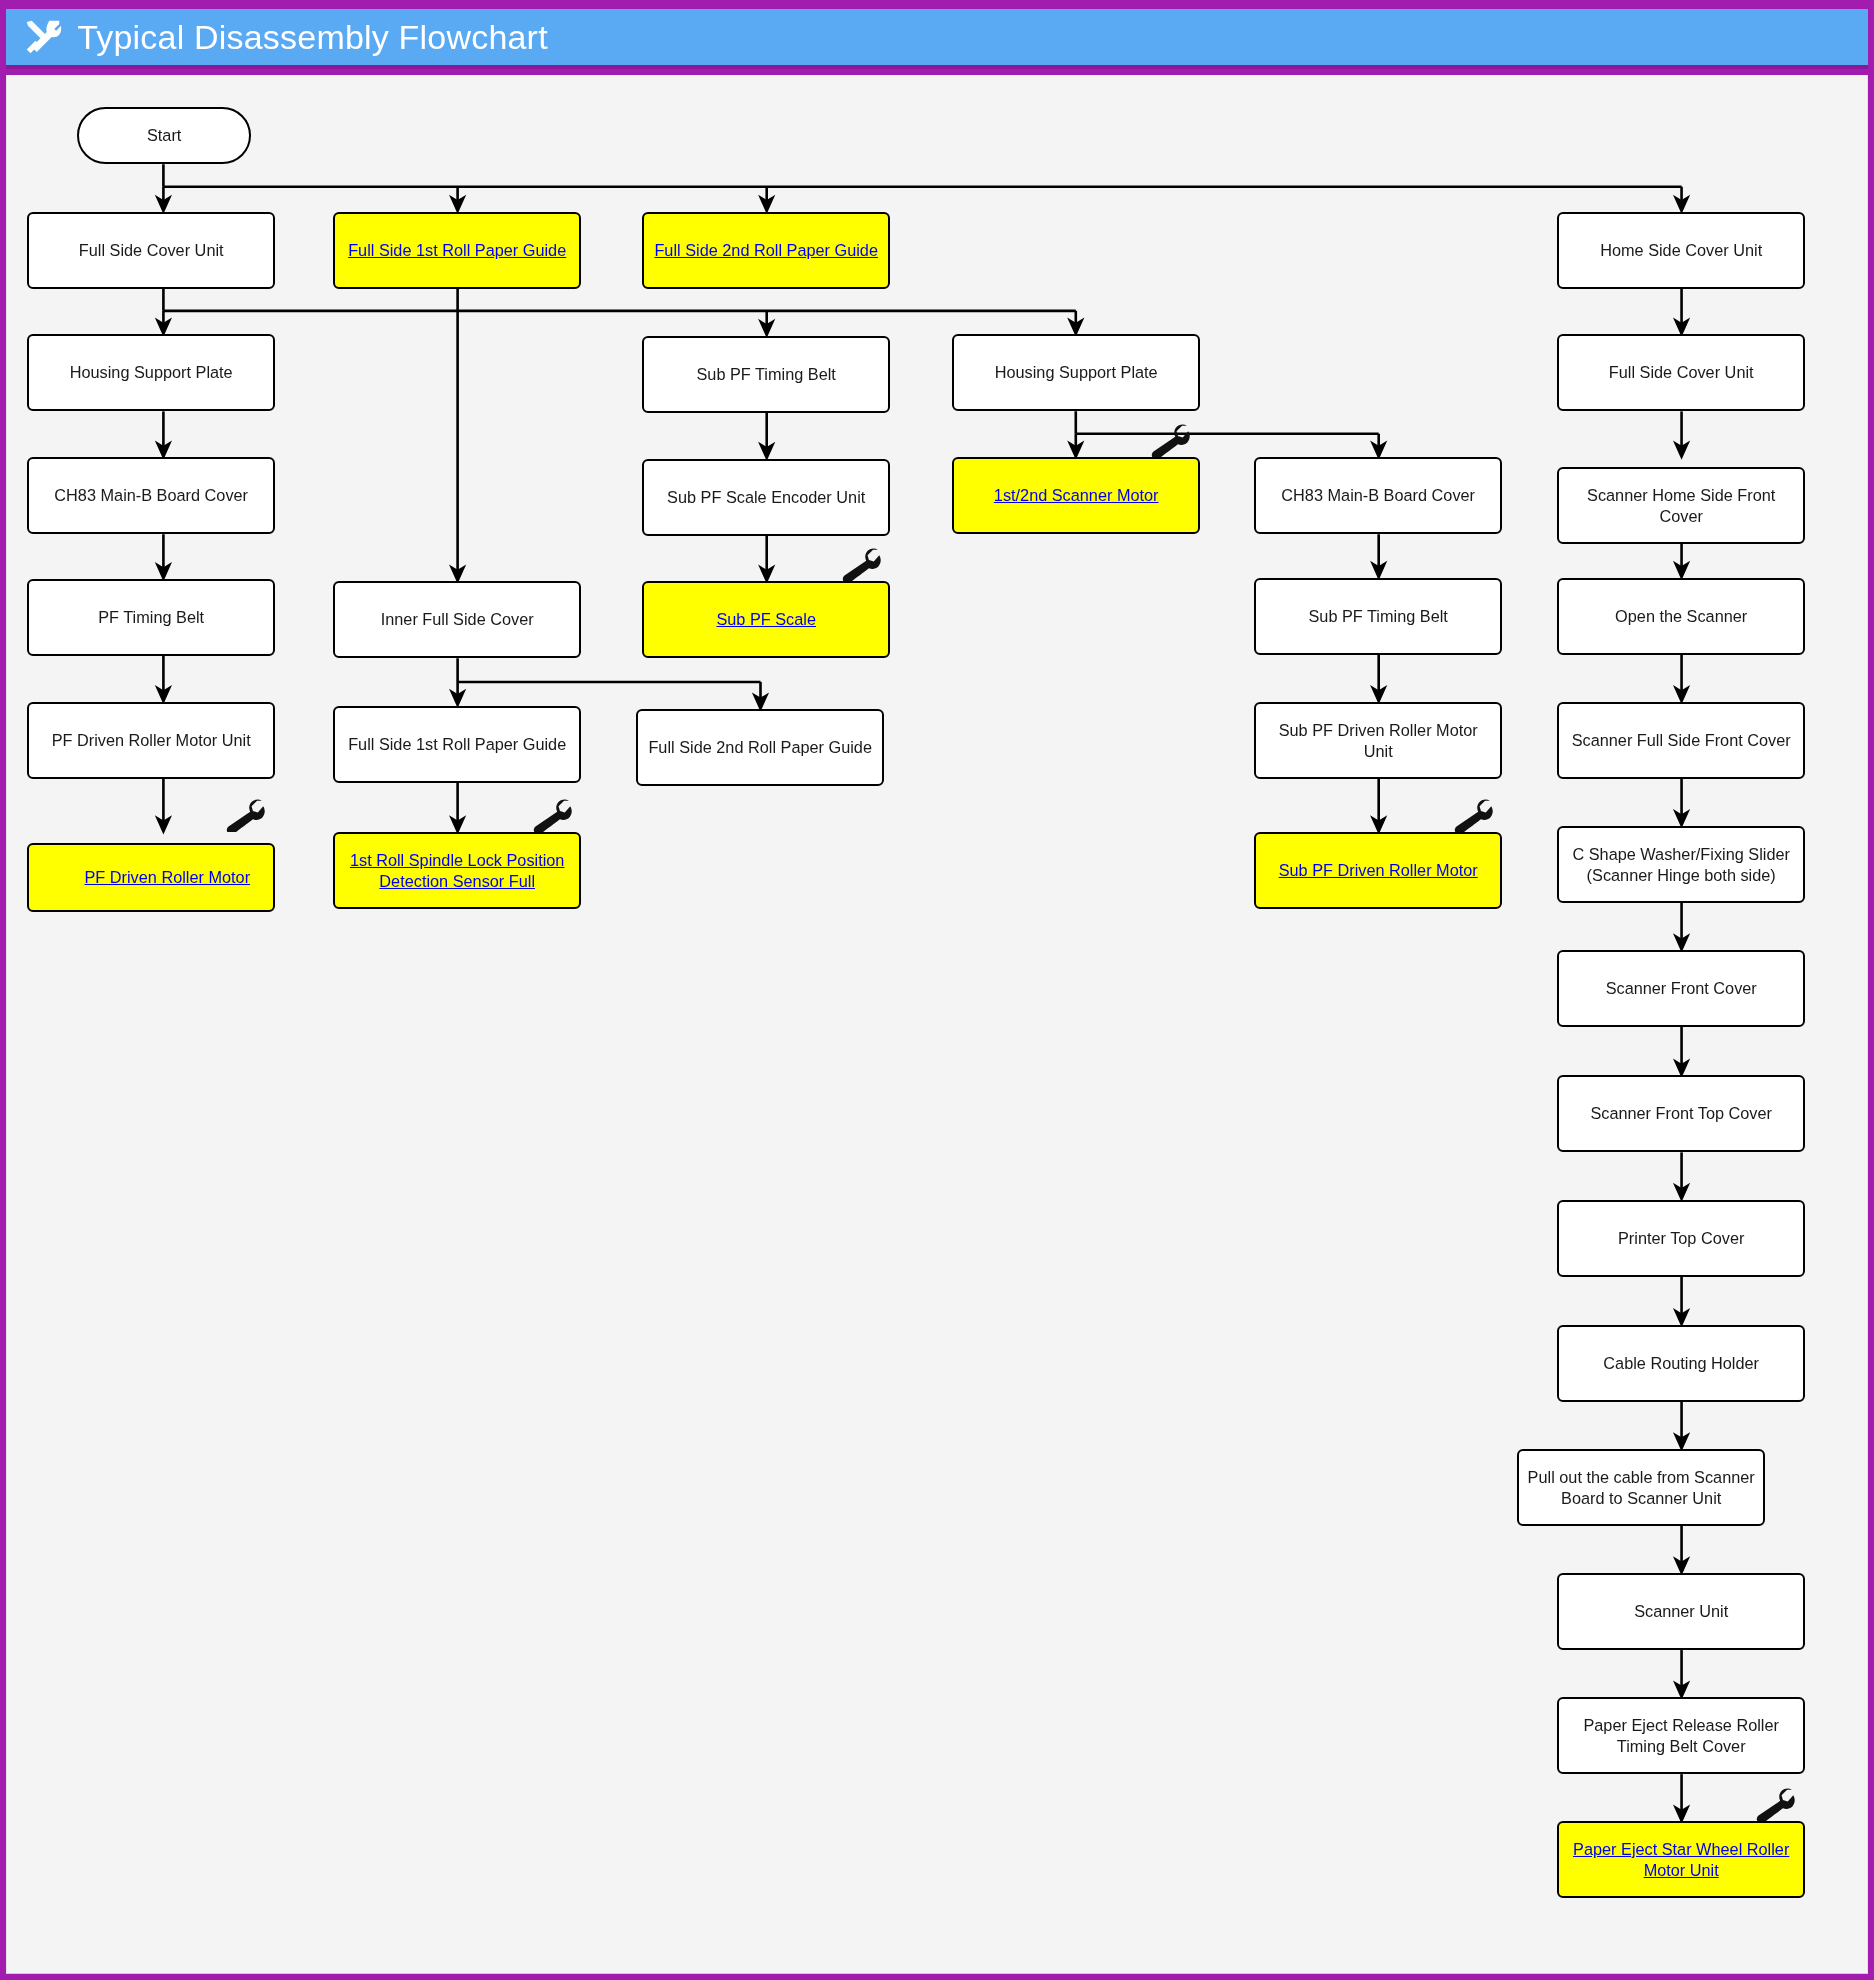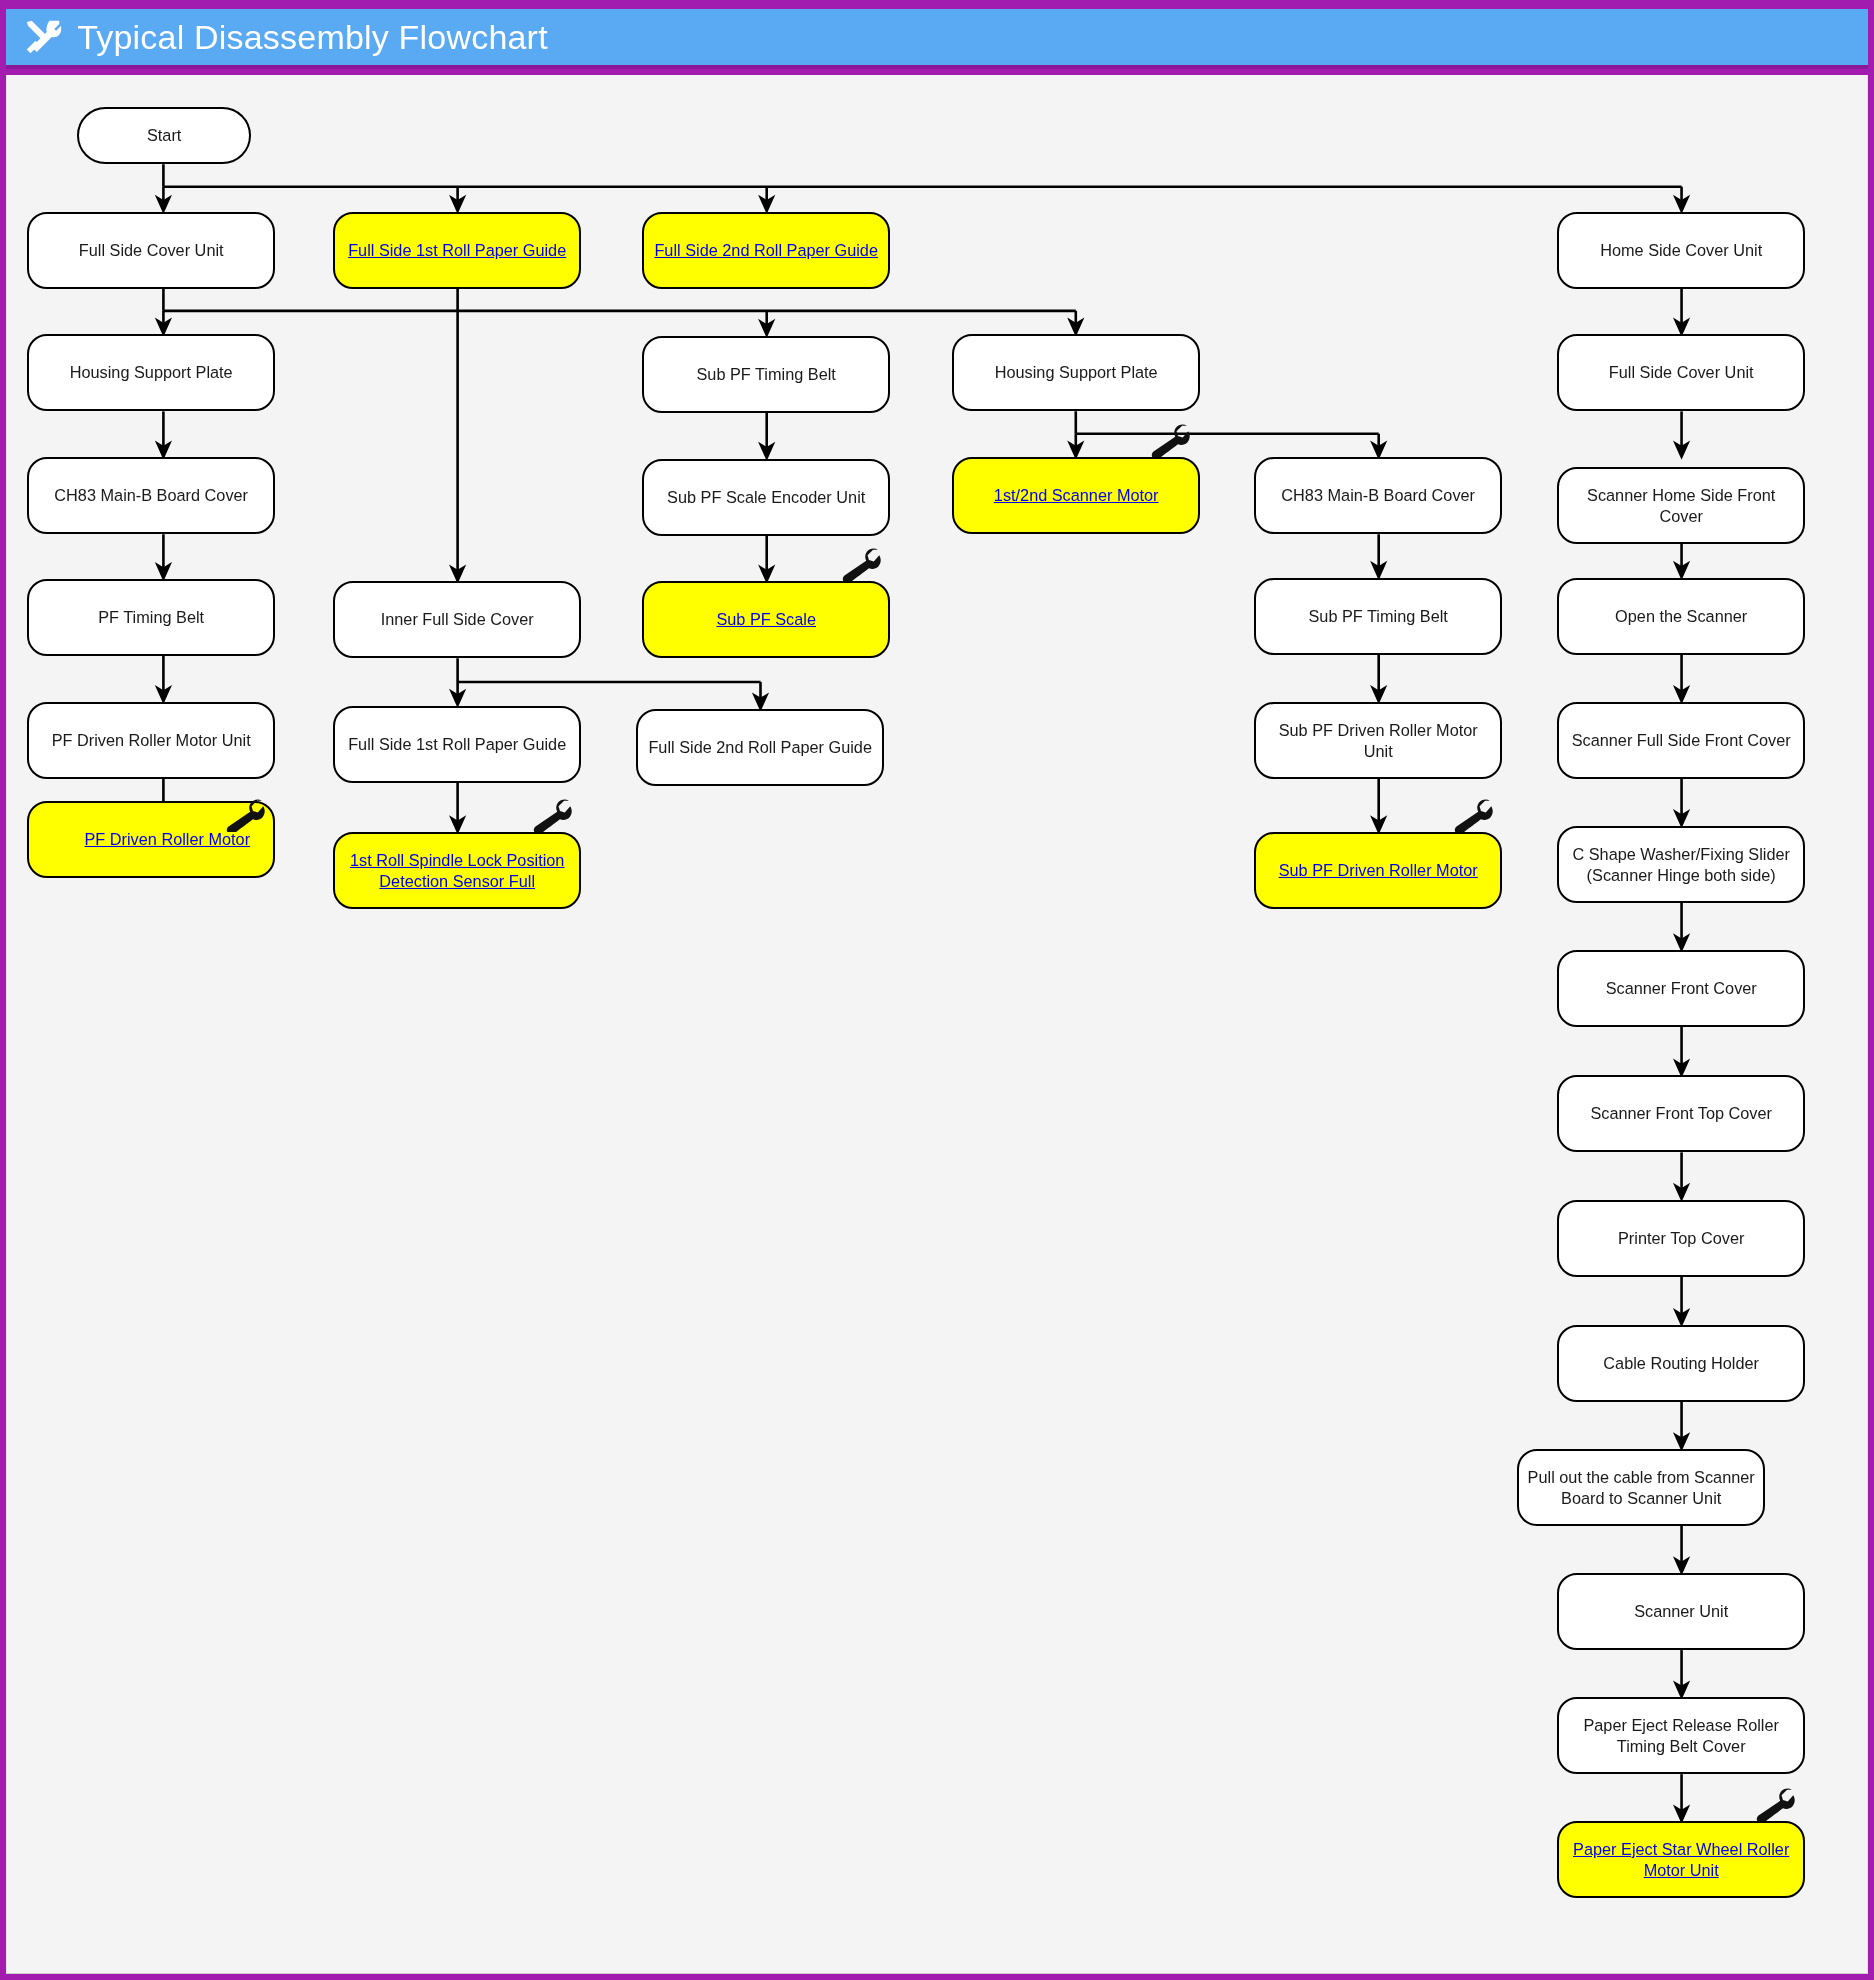--- a/index.html
+++ b/index.html
@@ -13,21 +13,21 @@
   #titlebar .tools-icon{width:40px;height:40px;flex:0 0 auto;}
   #title-text{color:#ffffff;font-size:34px;letter-spacing:0.2px;line-height:1;}
   #canvas{
     position:absolute;left:6.2px;top:75px;width:1862px;height:1899px;
     background:#f4f4f4;border-left:1.6px solid #e3e3e3;border-right:1.6px solid #e3e3e3;
     border-bottom:1.6px solid #cfcfcf;box-sizing:border-box;overflow:hidden;
   }
   #flow{position:absolute;left:0;top:0;width:1862px;height:1899px;}
   .nodebox{
     position:absolute;box-sizing:border-box;
-    border:2.3px solid #000000;border-radius:20px;background:#ffffff;
+    border:2.3px solid #000000;border-radius:6px;background:#ffffff;
     display:flex;align-items:center;justify-content:center;text-align:center;
     font-size:16.3px;color:#1a1a1a;line-height:1.28;padding:3.1px 7.8px;
   }
   .nodebox.terminator{border-radius:36px;}
   .nodebox.highlight{background:#ffff00;}
   .nodebox.highlight .lbl{color:#0000ee;text-decoration:underline;}
   .lbl{pointer-events:none;}
   .wrench{position:absolute;width:44px;height:34px;}
 </style>
 </head>
@@ -178,21 +178,21 @@
         </div>
         <div class="nodebox" style="left: 629px; top: 634px; width: 248px; height: 77px;">
           <span class="lbl">Full Side 2nd Roll Paper Guide</span>
         </div>
         <div class="nodebox" style="left: 1247px; top: 627px; width: 248px; height: 77px;">
           <span class="lbl">Sub PF Driven Roller Motor Unit</span>
         </div>
         <div class="nodebox" style="left: 1550px; top: 627px; width: 248px; height: 77px;">
           <span class="lbl">Scanner Full Side Front Cover</span>
         </div>
-        <div class="nodebox highlight" style="left: 20px; top: 726px; width: 248px; height: 77px; padding-left: 40px;">
+        <div class="nodebox highlight" style="left: 20px; top: 768px; width: 248px; height: 69px; padding-left: 40px;">
           <span class="lbl">PF Driven Roller Motor</span>
         </div>
         <div class="wrench" style="left: 215px; top: 723px;"><svg viewBox="0 0 64 50">
             <path d="M58 4c-5-3-12-2-16 3-3 4-3 9-1 13L10 41c-3 2-4 6-2 9 2 3 6 4 9 2 3-2 28-21 28-21 5 2 10 1 14-3 4-5 4-11 1-16l-8 9-7-2-2-7 8-8z" fill="#111"></path>
           </svg></div>
         <div class="nodebox highlight" style="left: 326px; top: 757px; width: 248px; height: 77px;">
           <span class="lbl">1st Roll Spindle Lock Position Detection Sensor Full</span>
         </div>
         <div class="wrench" style="left: 522px; top: 723px;"><svg viewBox="0 0 64 50">
             <path d="M58 4c-5-3-12-2-16 3-3 4-3 9-1 13L10 41c-3 2-4 6-2 9 2 3 6 4 9 2 3-2 28-21 28-21 5 2 10 1 14-3 4-5 4-11 1-16l-8 9-7-2-2-7 8-8z" fill="#111"></path>

